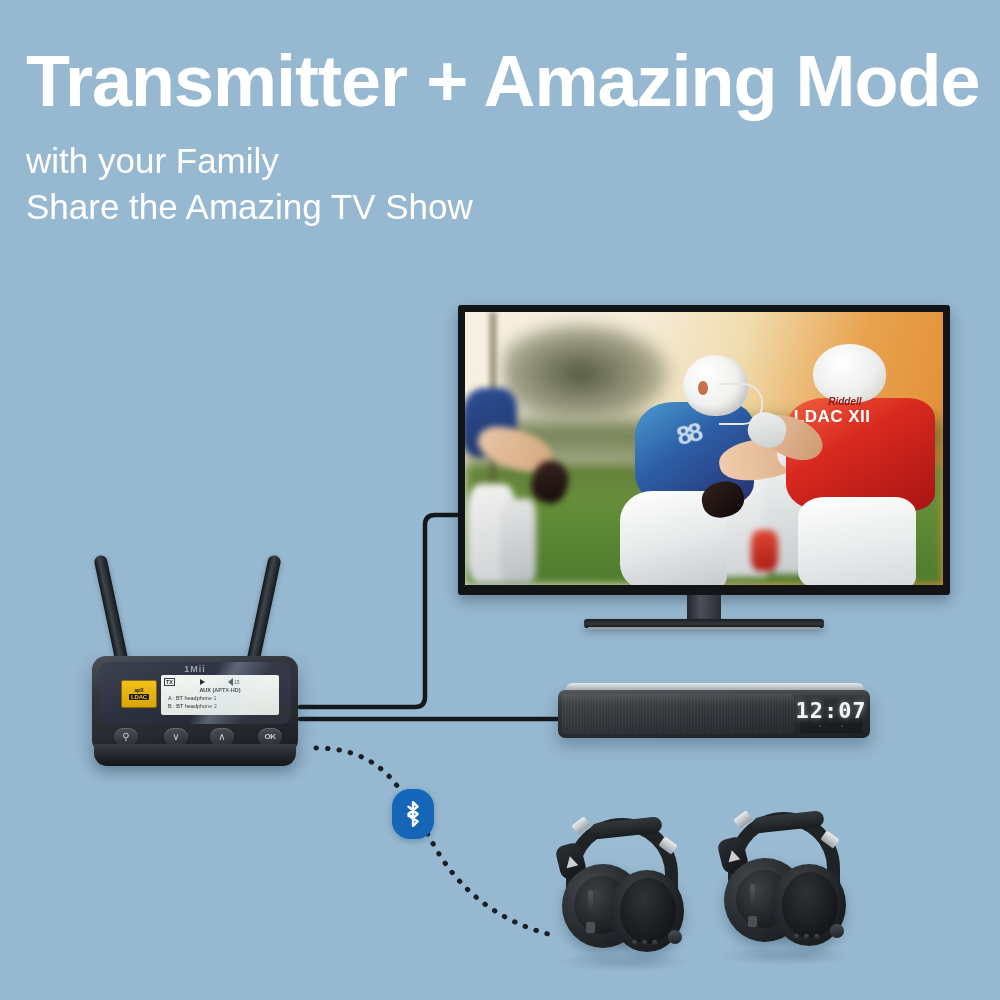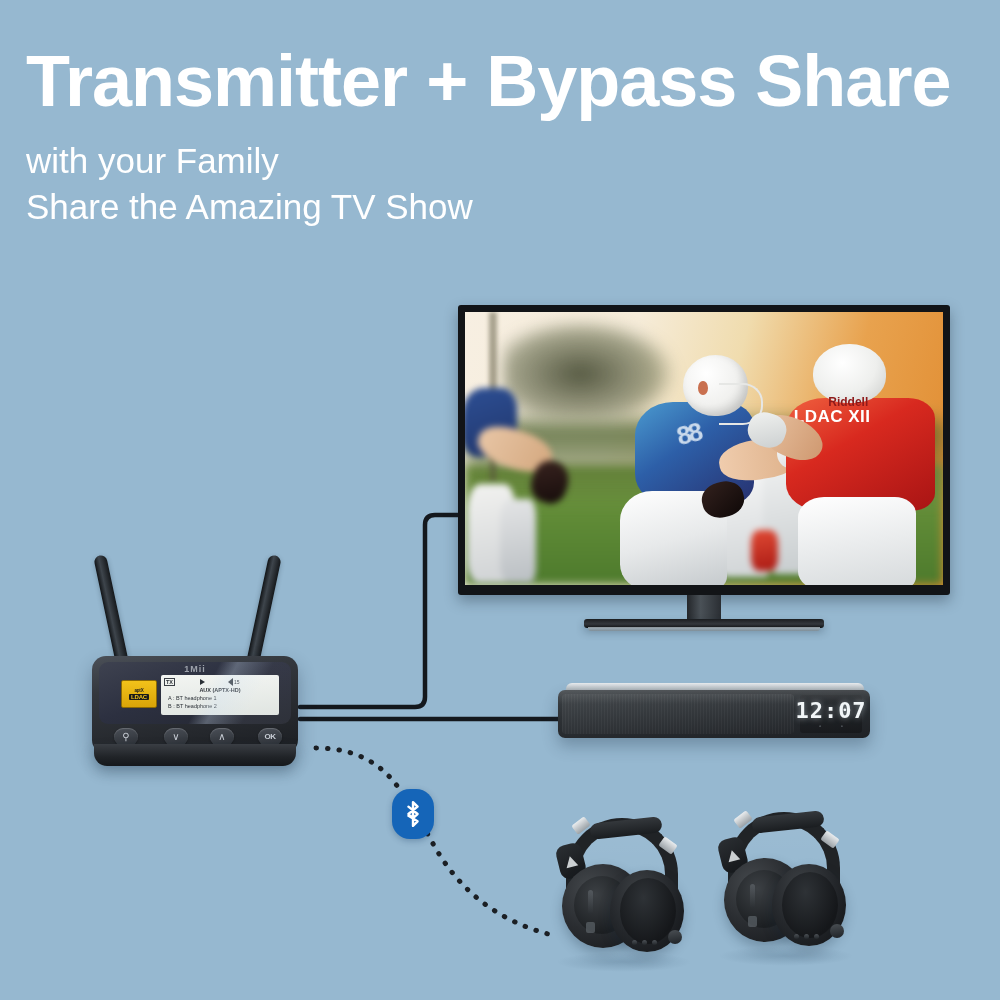--- a/index.html
+++ b/index.html
@@ -87,21 +87,21 @@
   .plb-pants{position:absolute;left:6%;top:60%;width:56%;height:42%;
     background:linear-gradient(165deg,#ffffff 0%,#e7e9ea 50%,#c3c8cb 100%);
     border-radius:30% 18% 14% 26%;}
 
   
   .pl-red{position:absolute;left:64%;top:10%;width:40%;height:90%;}
   .plr-helmet{position:absolute;left:22%;top:2%;width:38%;height:24%;
     background:radial-gradient(ellipse at 40% 32%,#ffffff 0%,#eeefed 55%,#c9cbc9 100%);
     border-radius:50% 50% 44% 46%;}
   .plr-brand{position:absolute;left:30%;top:22%;width:30%;height:7%;
-    color:#8e1a1a;font-size:12px;font-weight:bold;
+    color:#8e1a1a;font-size:10px;font-style:italic;font-weight:bold;
     filter:blur(.5px);display:flex;align-items:center;}
   .plr-jersey{position:absolute;left:8%;top:24%;width:78%;height:46%;
     background:linear-gradient(150deg,#f0613f 0%,#d8291f 40%,#a81414 100%);
     border-radius:26% 18% 16% 24%;}
   .plr-team{position:absolute;left:12%;top:27%;width:66%;height:9%;
     color:#ffffff;font-weight:bold;font-size:17px;letter-spacing:.5px;
     filter:blur(.4px);display:flex;align-items:center;}
   .plr-num{position:absolute;left:22%;top:38%;width:60%;height:20%;
     color:#ffffff;font-weight:bold;font-size:46px;letter-spacing:-2px;
     filter:blur(.5px);display:flex;align-items:center;}
@@ -256,21 +256,21 @@
     background:linear-gradient(180deg,#6a7076,#2b2f33);opacity:.55;}
 
   .shadow{position:absolute;border-radius:50%;
     background:radial-gradient(ellipse,rgba(40,70,95,.22),rgba(40,70,95,0) 70%);}
 </style>
 </head>
 <body>
 
 <div class="stage">
 
-  <div class="headline">Transmitter + Bypass Share</div>
+  <div class="headline">Transmitter + Amazing Mode</div>
   <div class="subline">
     <div>with your Family</div>
     <div>Share the Amazing TV Show</div>
   </div>
 
   <svg class="cable-svg" viewBox="0 0 1000 1000">
     <path d="M300,707 L415,707 Q425,707 425,697 L425,525 Q425,515 435,515 L470,515" fill="none" stroke="#14181d" stroke-width="4.5" stroke-linecap="round"></path>
     <path d="M300,719 L560,719" fill="none" stroke="#14181d" stroke-width="4.5" stroke-linecap="round"></path>
     <path d="M316,748 Q372,748 400,790 Q416,814 430,838 Q470,916 556,936" fill="none" stroke="#1b1f24" stroke-width="5" stroke-linecap="round" stroke-dasharray="0.5 11"></path>
   </svg>

